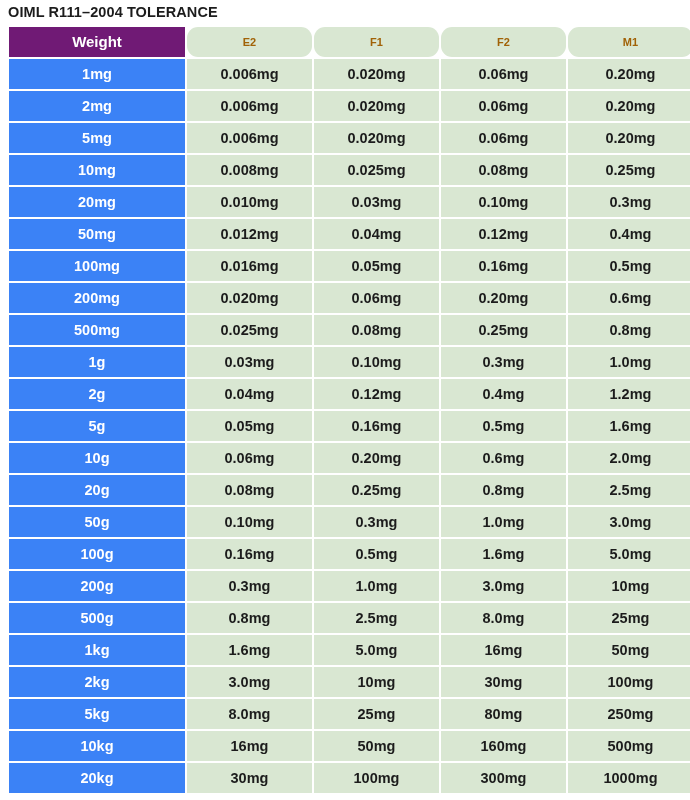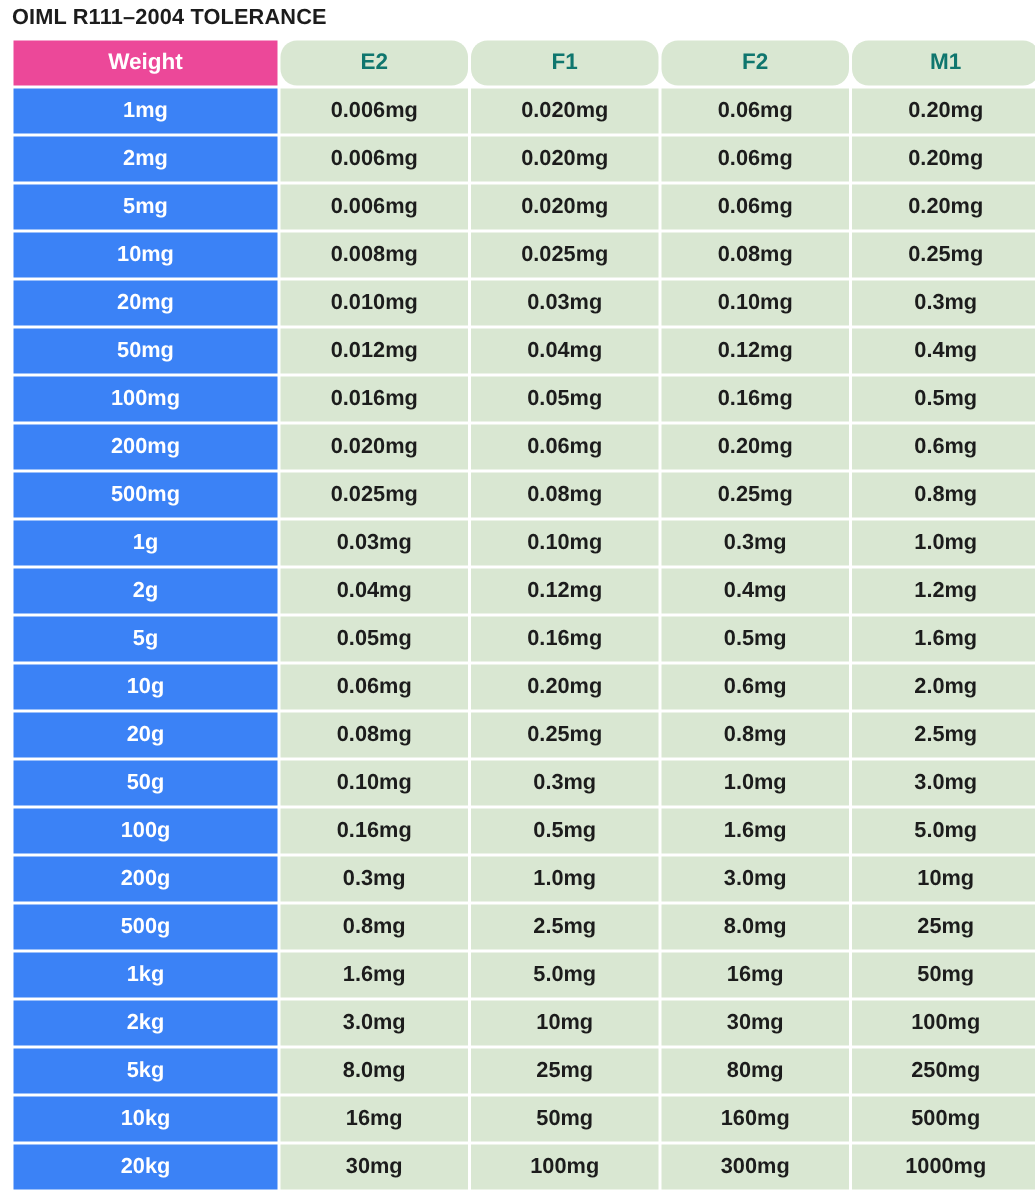--- a/index.html
+++ b/index.html
@@ -46,29 +46,29 @@
     font-weight: bold;
     vertical-align: middle;
     overflow: hidden;
     white-space: nowrap;
   }
   
   col.c-weight { width: 176px; }
   col.c-val    { width: 125px; }
 
   thead th.head-weight {
-    background: #ec4899;
+    background: #701a75;
     color: #ffffff;
     font-size: 15px;
     text-align: center;
   }
   thead th.head-grade {
     background: #d9e7d2;
-    color: #0f766e;
-    font-size: 15px;
+    color: #a16207;
+    font-size: 11px;
     border-radius: 11px;
   }
   tbody td.weight-cell {
     background: #3b82f6;
     color: #ffffff;
   }
   tbody td.value-cell {
     background: #d9e7d2;
     color: #1c1c1c;
     font-weight: bold;

